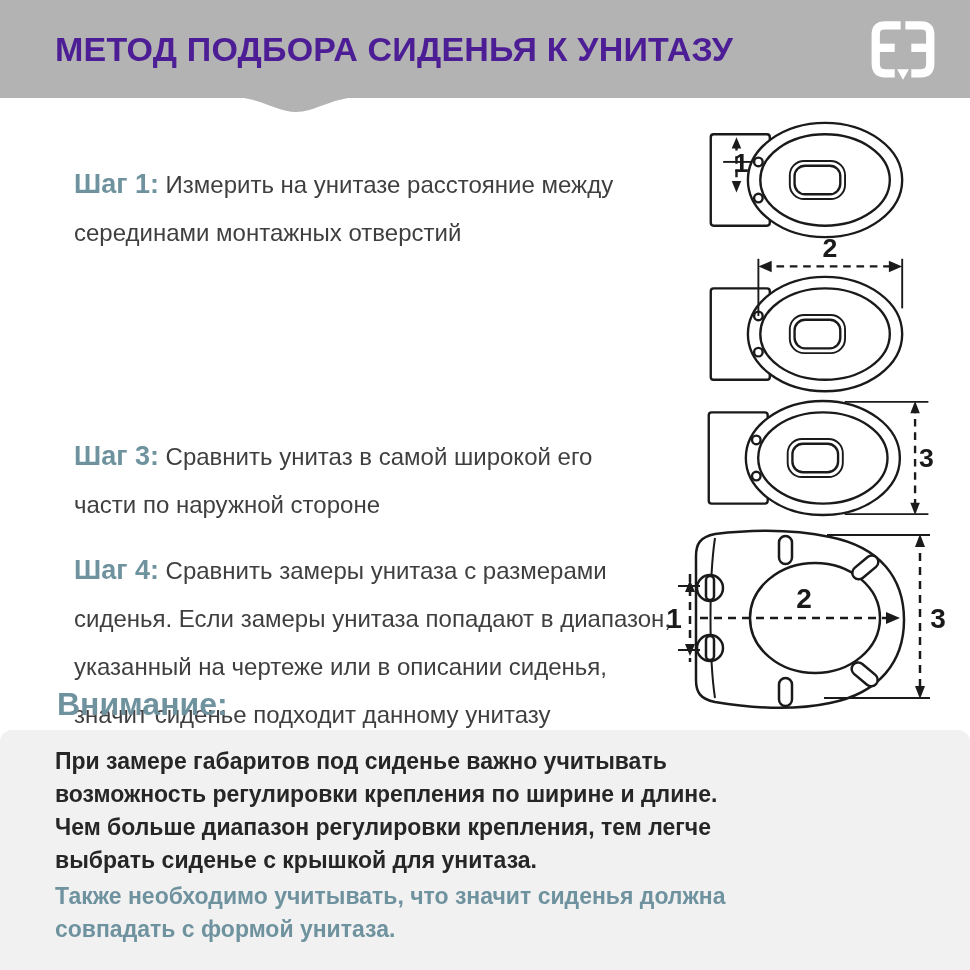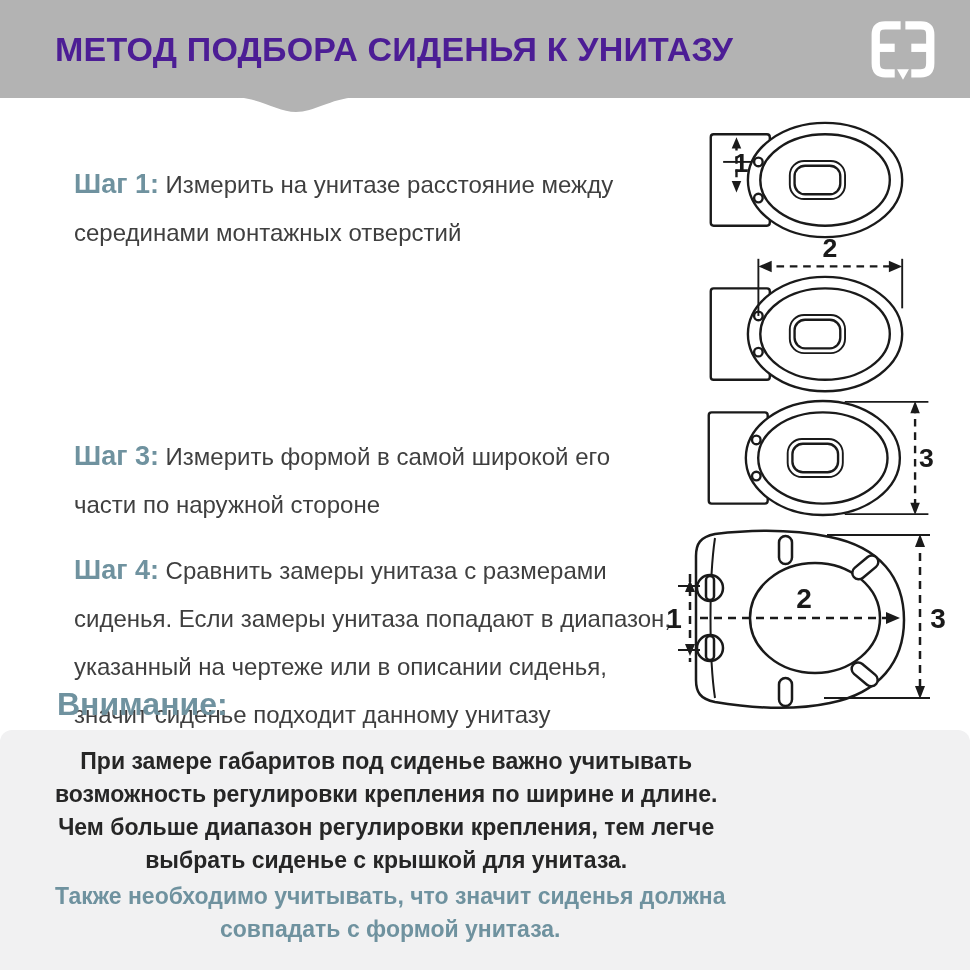--- a/index.html
+++ b/index.html
@@ -16,21 +16,21 @@
   
   .step{position:absolute;left:62px;width:648px;margin:12px;font-size:24px;line-height:48px;
         color:#3f3f3f;font-weight:500;white-space:pre-line;}
   .step-label{color:#6f929f;font-weight:800;font-size:27px;}
   #step1{top:148px} #step2{top:280px} #step3{top:420px} #step4{top:534px}
 
   .attention{position:absolute;left:55px;top:684px;margin:2px;font-size:32px;font-weight:800;color:#6f929f;}
 
   
   .panel{position:absolute;left:0;top:730px;width:970px;height:240px;background:#f1f1f2;
-         border-radius:12px 12px 0 0;text-align:center;}
+         border-radius:12px 12px 0 0;}
   .panel p{position:absolute;left:55px;margin:0;font-size:23px;line-height:33px;
            font-weight:700;white-space:pre-line;}
   .panel-warning{top:15px;color:#262626;}
   .panel-note{top:150px;color:#6f929f;}
 
   
   svg{display:block}
   .diag{position:absolute;}
   #diag1{left:706px;top:118px}
   #diag2{left:706px;top:234px}
@@ -67,21 +67,21 @@
     </svg>
   </div>
   <svg class="header-notch" width="970" height="18">
     <path d="M 236,0 C 262,2 278,15 296,15 C 314,15 330,2 356,0 Z" fill="#b3b3b3"></path>
   </svg>
 
   <p class="step" id="step1"><span class="step-label">Шаг 1:</span> <span>Измерить на унитазе расстояние между
 серединами монтажных отверстий</span></p>
 
 
-  <p class="step" id="step3"><span class="step-label">Шаг 3:</span> <span>Измерить формой в самой широкой его
+  <p class="step" id="step3"><span class="step-label">Шаг 3:</span> <span>Сравнить унитаз в самой широкой его
 части по наружной стороне</span></p>
 
   <p class="step" id="step4"><span class="step-label">Шаг 4:</span> <span>Сравнить замеры унитаза с размерами
 сиденья. Если замеры унитаза попадают в диапазон,
 указанный на чертеже или в описании сиденья,
 значит сиденье подходит данному унитазу</span></p>
 
   <p class="attention">Внимание:</p>
 
   <svg class="diag" id="diag1" width="200" height="124" viewBox="0 0 210 130">

